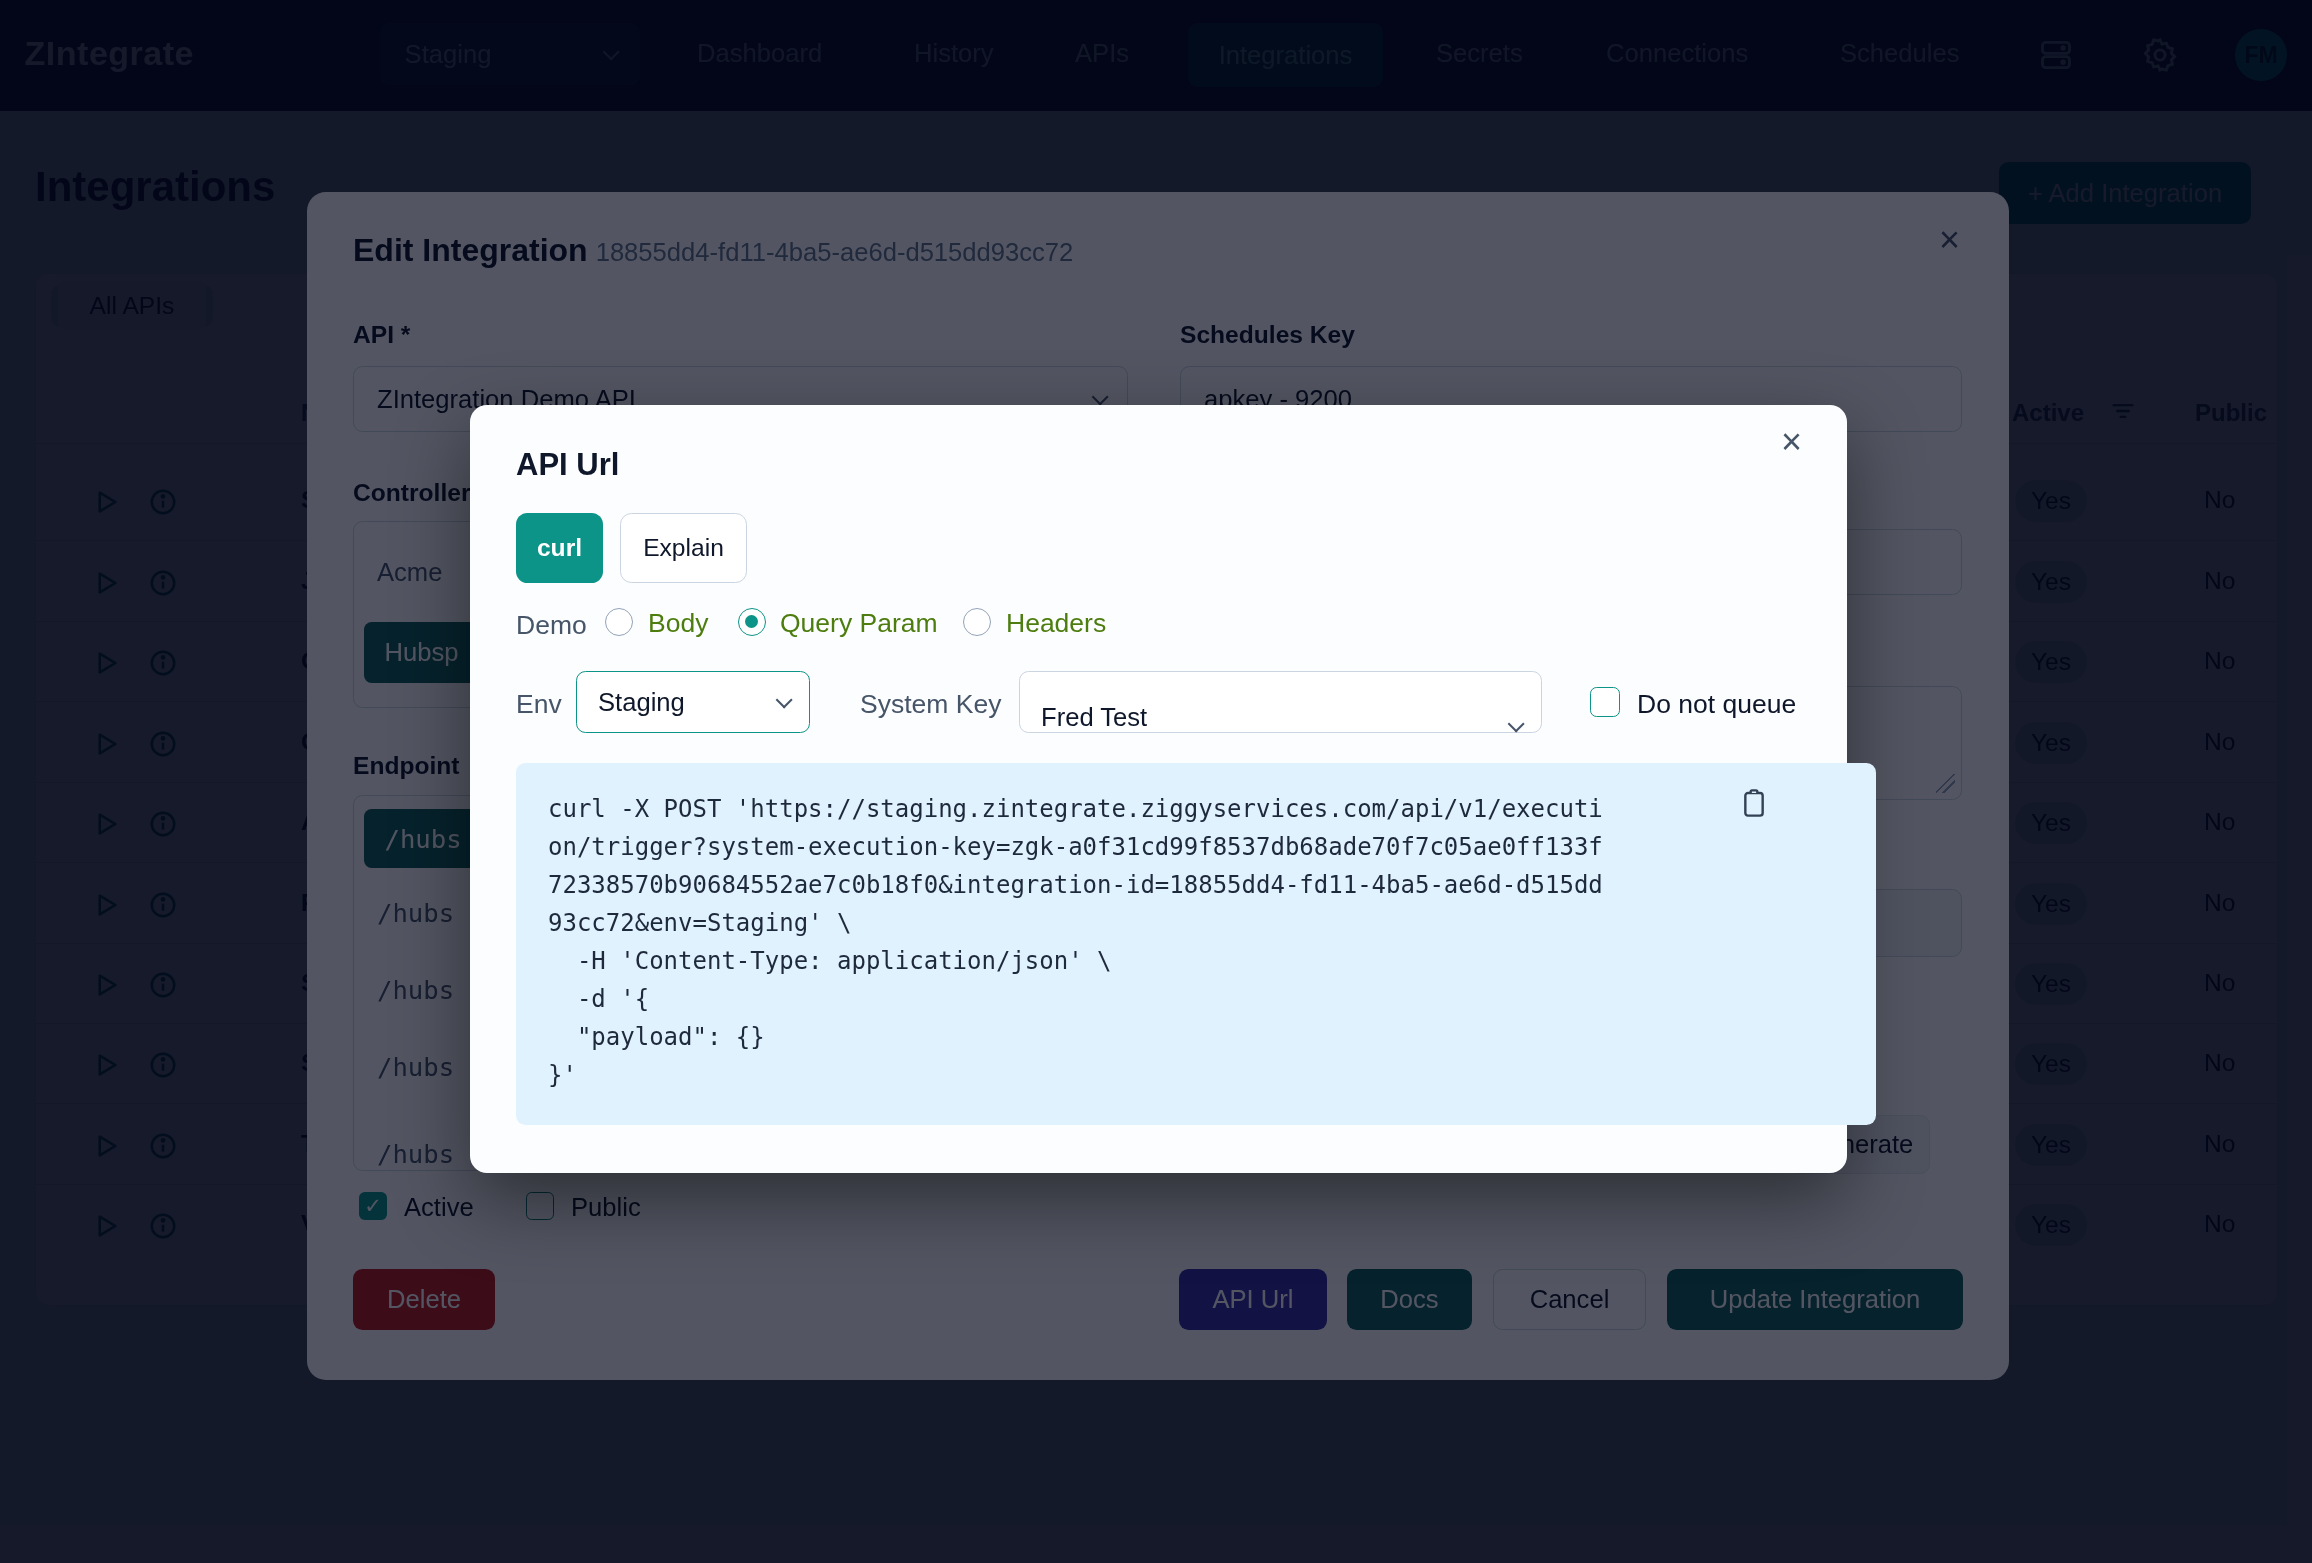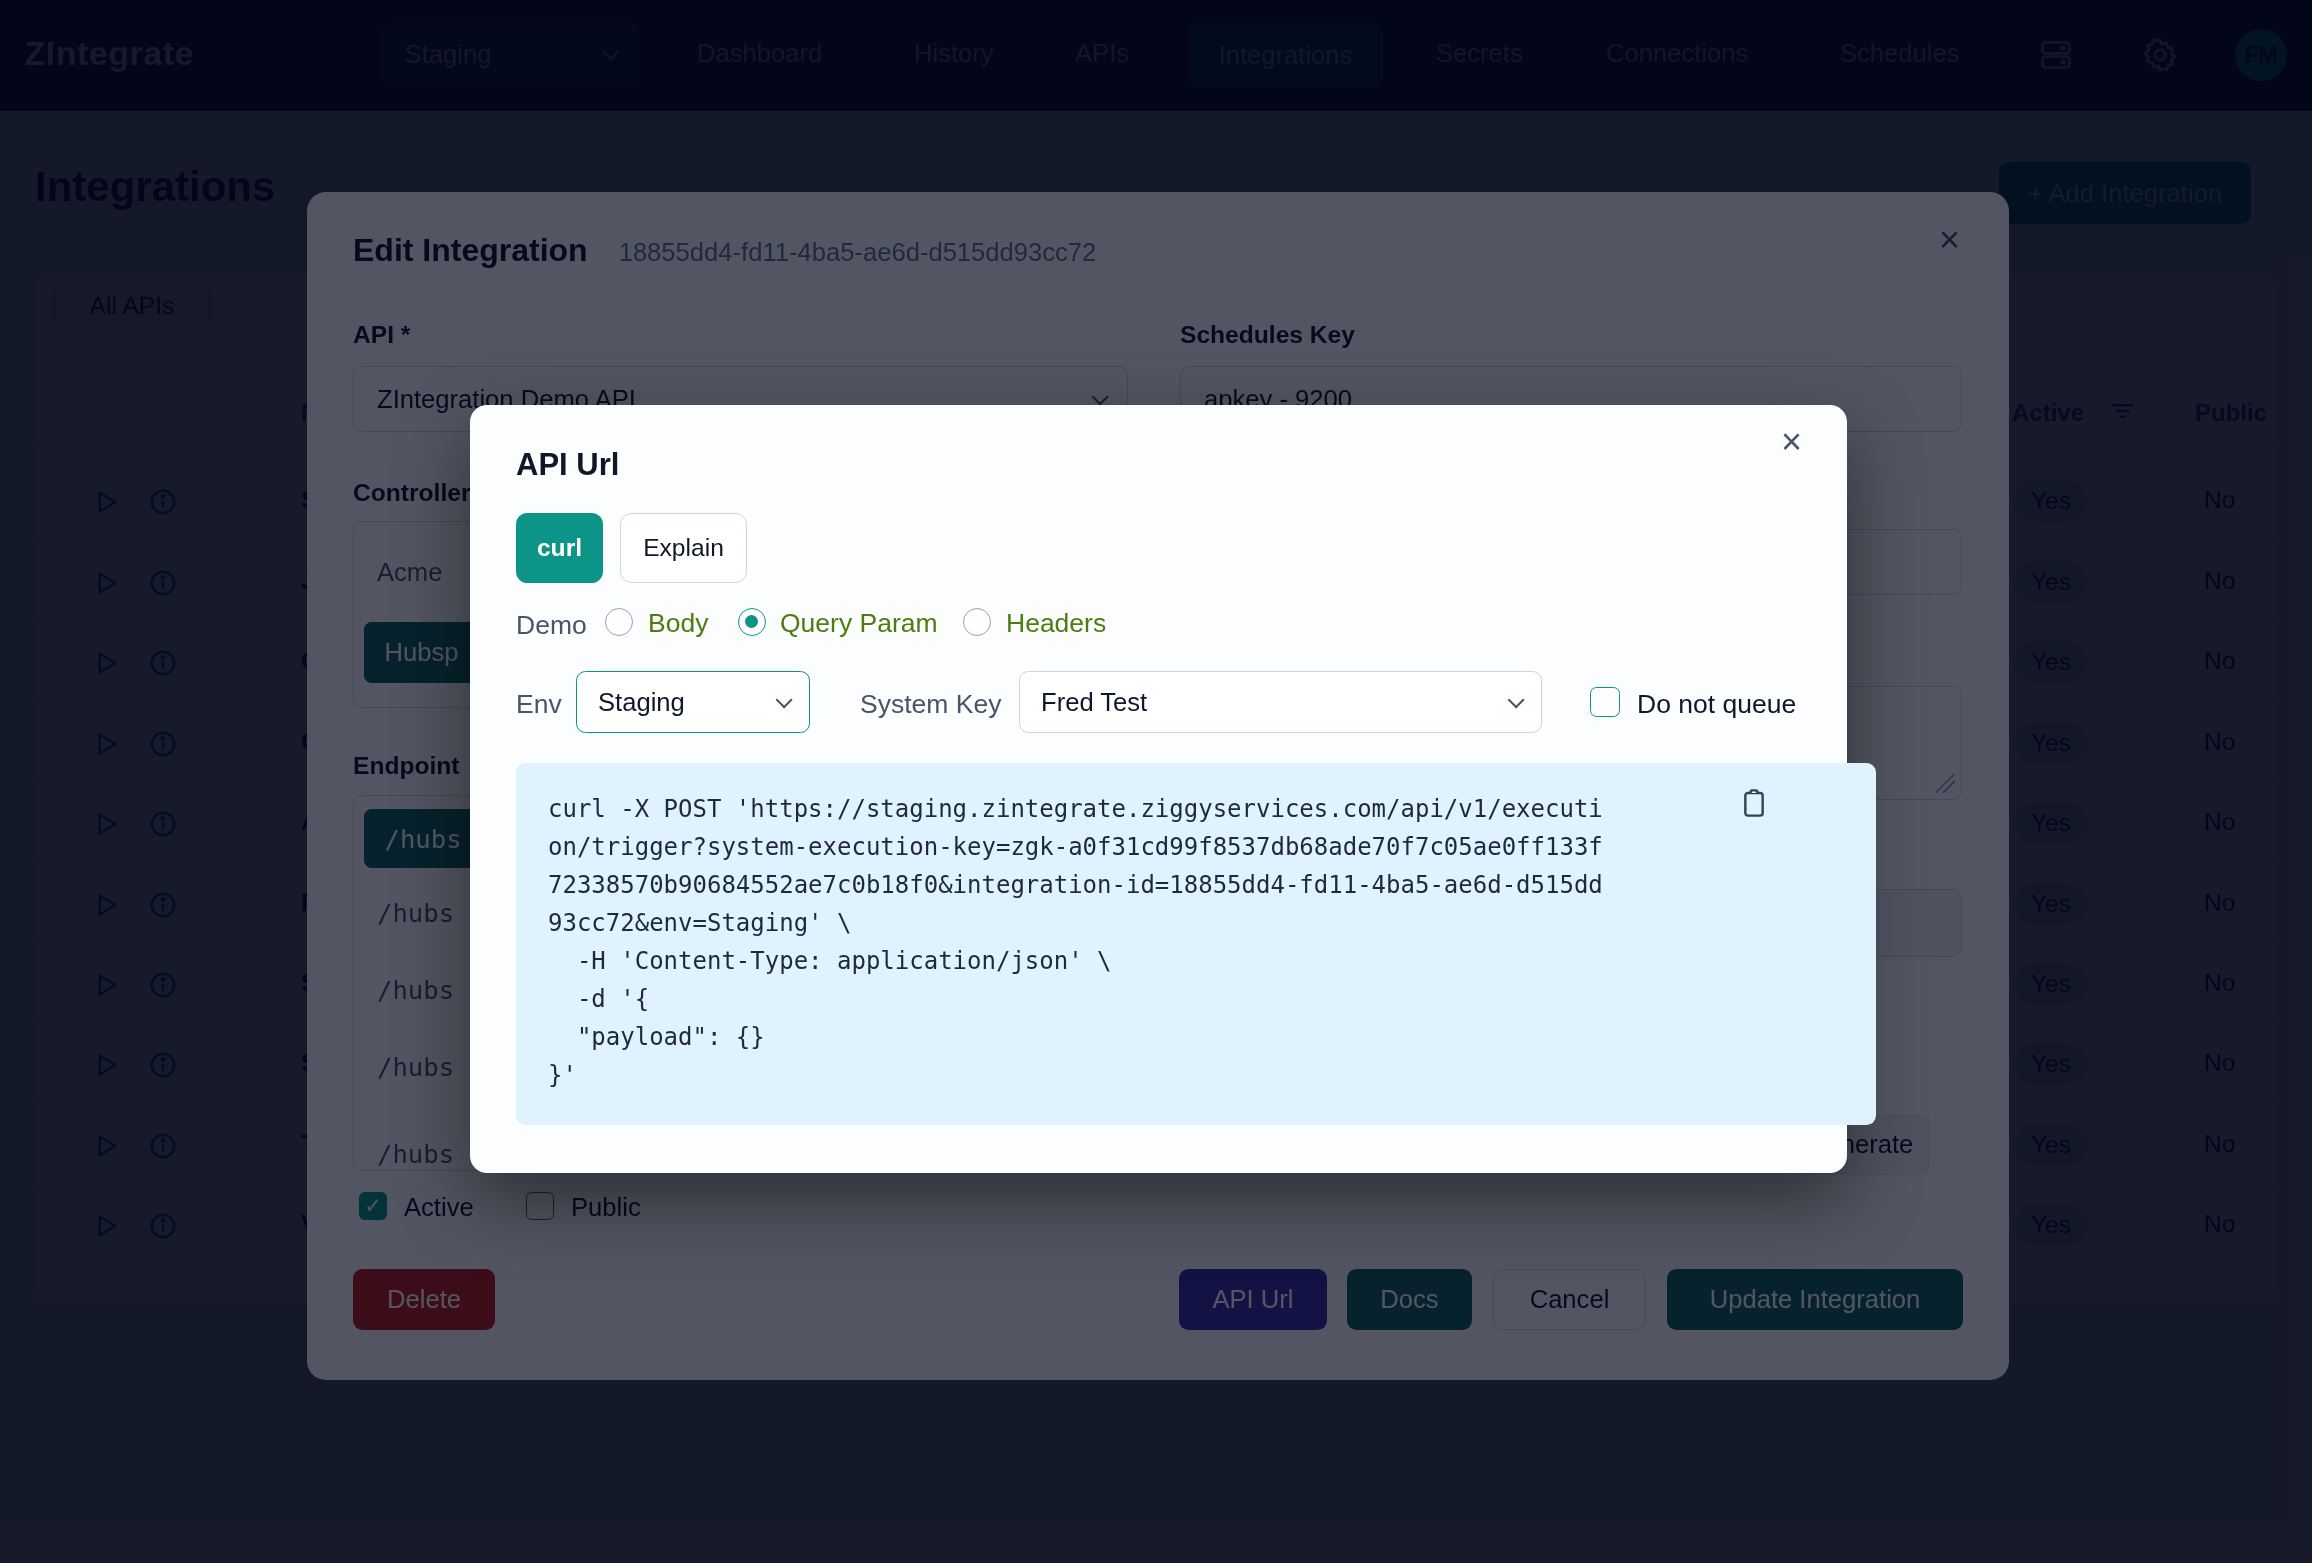--- a/index.html
+++ b/index.html
@@ -40,21 +40,21 @@
   .no-cell { position:absolute; left:2168px; top:24.6px; color:#0f172a; }
   .rowic { position:absolute; top:25.6px; width:30px; height:30px; }
 
   
   .backdrop1 { position:absolute; inset:0; background:rgba(2,6,23,.75); z-index:10; }
   .backdrop2 { position:absolute; inset:0; background:rgba(2,6,23,.68); z-index:30; }
 
   
   .edit-modal { position:absolute; left:307px; top:192px; width:1702px; height:1188px; background:#fff;
                 border-radius:19px; z-index:20; overflow:hidden; }
-  .em-title-row { position:absolute; left:46px; top:40px; display:flex; align-items:baseline; gap:31px; }
+  .em-title-row { position:absolute; left:46px; top:40px; display:flex; align-items:baseline; gap:8px; }
   .em-title { font-size:32px; font-weight:700; color:#0f172a; }
   .em-id { font-size:25.6px; color:#64748b; }
   .x-btn { position:absolute; font-size:36px; color:#475569; line-height:1; cursor:pointer; }
   .label { position:absolute; font-size:24.6px; font-weight:600; color:#0f172a; }
   .field { position:absolute; border:1.4px solid #cbd5e1; border-radius:9.5px; background:#fff;
            display:flex; align-items:center; justify-content:space-between; padding:0 23px; font-size:25.6px; color:#0f172a; }
   .listbox { position:absolute; border:1.4px solid #cbd5e1; border-radius:9.5px; background:#fff; overflow:hidden; }
   .li-plain { position:absolute; left:23px; font-size:25.6px; color:#475569; }
   .li-sel { position:absolute; left:9.5px; background:#115e59; color:#fff; border-radius:7.6px;
             display:flex; align-items:center; padding:0 21px; font-size:25.6px; }
@@ -81,21 +81,21 @@
   .chip-curl { left:46px; width:87px; background:#0d9488; color:#fff; font-weight:700; }
   .chip-explain { left:150px; width:127px; background:#fff; border:1.4px solid #cbd5e1; color:#0f172a; }
   .inline-label { position:absolute; font-size:26.5px; color:#475569; }
   .radio { position:absolute; top:203px; width:28px; height:28px; border-radius:50%; border:1.9px solid #94a3b8; background:#fff; }
   .radio.sel { border-color:#0d9488; }
   .radio.sel::after { content:""; position:absolute; left:5.7px; top:5.7px; width:13.2px; height:13.2px; border-radius:50%; background:#0d9488; }
   .radio-label { position:absolute; top:203px; font-size:26.5px; color:#4d7c0f; }
   .select { position:absolute; top:266px; height:62px; border-radius:9.5px; background:#fff;
             display:flex; align-items:center; justify-content:space-between; padding:0 21px; font-size:25.6px; color:#0f172a; cursor:pointer; }
   .sel-accent { border:1.9px solid #0d9488; }
-  .sel-plain { border:1.4px solid #cbd5e1; }
+  .sel-plain { border:1.4px solid #cbd5e1;align-items:flex-end; }
   .code { position:absolute; left:46px; top:358px; width:1360px; height:362px; background:#e0f2fe;
           border-radius:9.5px; padding:26.5px 32px; }
   .code pre { font-family:"DejaVu Sans Mono", monospace; font-size:24px; line-height:38px; color:#1e293b; white-space:pre; }
   .copy-ic { position:absolute; left:1268px; top:382px; width:32px; height:32px; cursor:pointer; }
 
   .chev { display:inline-block; width:12.3px; height:12.3px; border-right:2.4px solid #475569;
           border-bottom:2.4px solid #475569; transform:rotate(45deg) translateY(-2.8px); }
   .chev-light { border-color:#cbd5e1; }
   svg { display:block; }
 </style>

